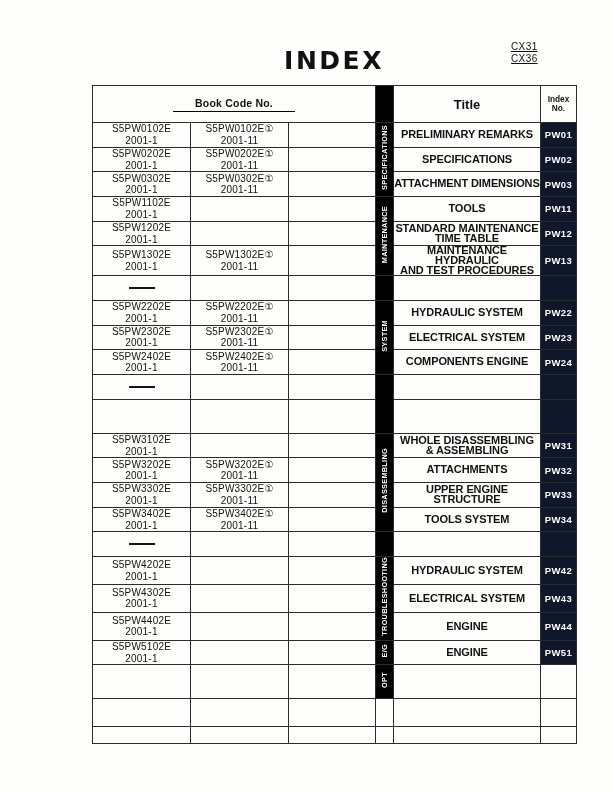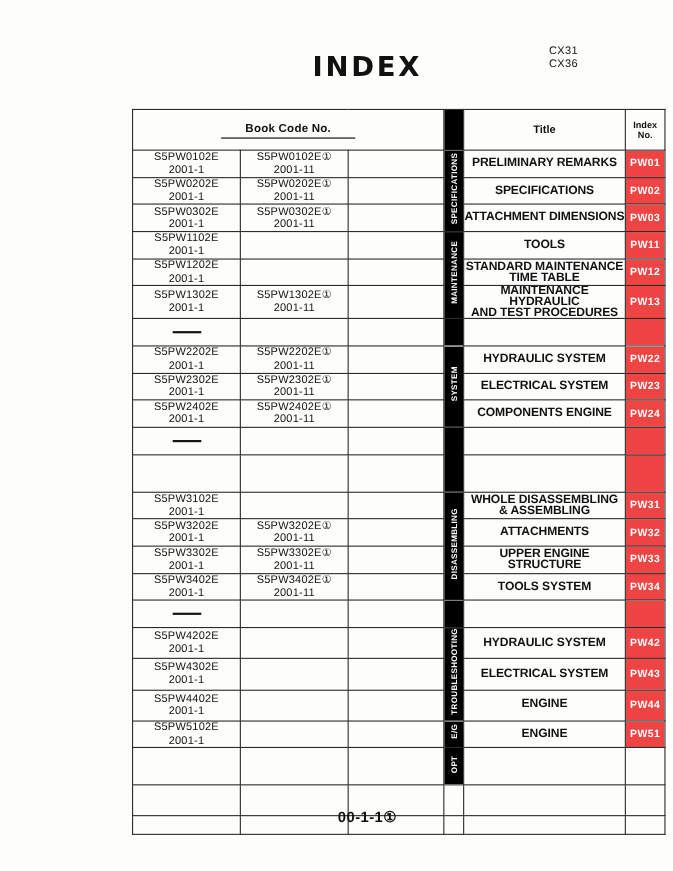--- a/index.html
+++ b/index.html
@@ -9,57 +9,57 @@
     width: 612px;
     height: 792px;
     background: #fdfdfb;
     font-family: "Liberation Sans", sans-serif;
     color: #111;
     overflow: hidden;
     margin: 0 auto;
   }
   .models {
     position: absolute;
-    left: 499px;
+    left: 511px;
     top: 41px;
     font-size: 10px;
     line-height: 11.5px;
     letter-spacing: 0.4px;
+    text-decoration: underline;
   }
   .index-title {
     position: absolute;
     left: 92px;
     top: 46px;
     width: 484px;
     text-align: center;
     font-family: "DejaVu Sans", sans-serif;
     font-weight: 700;
     font-size: 25px;
     letter-spacing: 2.5px;
   }
   table.idx {
     position: absolute;
     left: 92px;
-    top: 99px;
+    top: 85px;
     width: 484px;
     border-collapse: collapse;
     table-layout: fixed;
     border: 1.4px solid #000;
-    margin-left: 28px;
   }
   table.idx th, table.idx td {
     border: 1px solid #2b2b2b;
     padding: 0;
     vertical-align: middle;
     text-align: center;
     overflow: hidden;
   }
   th.bch { font-size: 10.5px; font-weight: 700; height: 37px; letter-spacing: 0.2px; }
   .bch-underline { display: inline-block; border-bottom: 1.3px solid #000; padding: 0 22px 2px 22px; }
-  th.title-h { font-size: 10px; font-weight: 700; }
+  th.title-h { font-size: 13px; font-weight: 700; }
   th.index-h { font-size: 8.3px; font-weight: 700; line-height: 9.5px; white-space: pre-line; }
   td.code { font-size: 10px; line-height: 11.5px; letter-spacing: 0.2px; }
   td.band, th.band { background: #000; border-color: #000; }
   td.band-white { background: #fdfdfb; border-color: #2b2b2b; }
   .vtext {
     display: inline-block;
     writing-mode: vertical-rl;
     transform: rotate(180deg);
     color: #fff;
     font-size: 7.3px;
@@ -68,21 +68,21 @@
     white-space: nowrap;
   }
   td.title-cell {
     font-size: 11px;
     font-weight: 700;
     line-height: 9.6px;
     letter-spacing: -0.1px;
     white-space: pre-line;
   }
   td.index-cell {
-    background: #ef4444;
+    background: #0f172a;
     border-color: #000;
     color: #fff;
     font-size: 9.5px;
     font-weight: 700;
     letter-spacing: 0.4px;
   }
   tr.h-e > td { height: 24.7px; }
   tr.h-b1 > td { height: 34px; }
   tr.h-b2 > td { height: 28px; }
   tr.h-b3 > td { height: 17px; }
@@ -434,15 +434,14 @@
       <td class="code"></td>
       <td class="code"></td>
       <td class="code"></td>
       <td class="band-white"></td>
       <td class="title-cell"></td>
       <td></td>
     </tr>
   </tbody>
     </table>
 
-  <div class="footer">00-1-1①</div>
 
 </div>
 
 </body></html>

